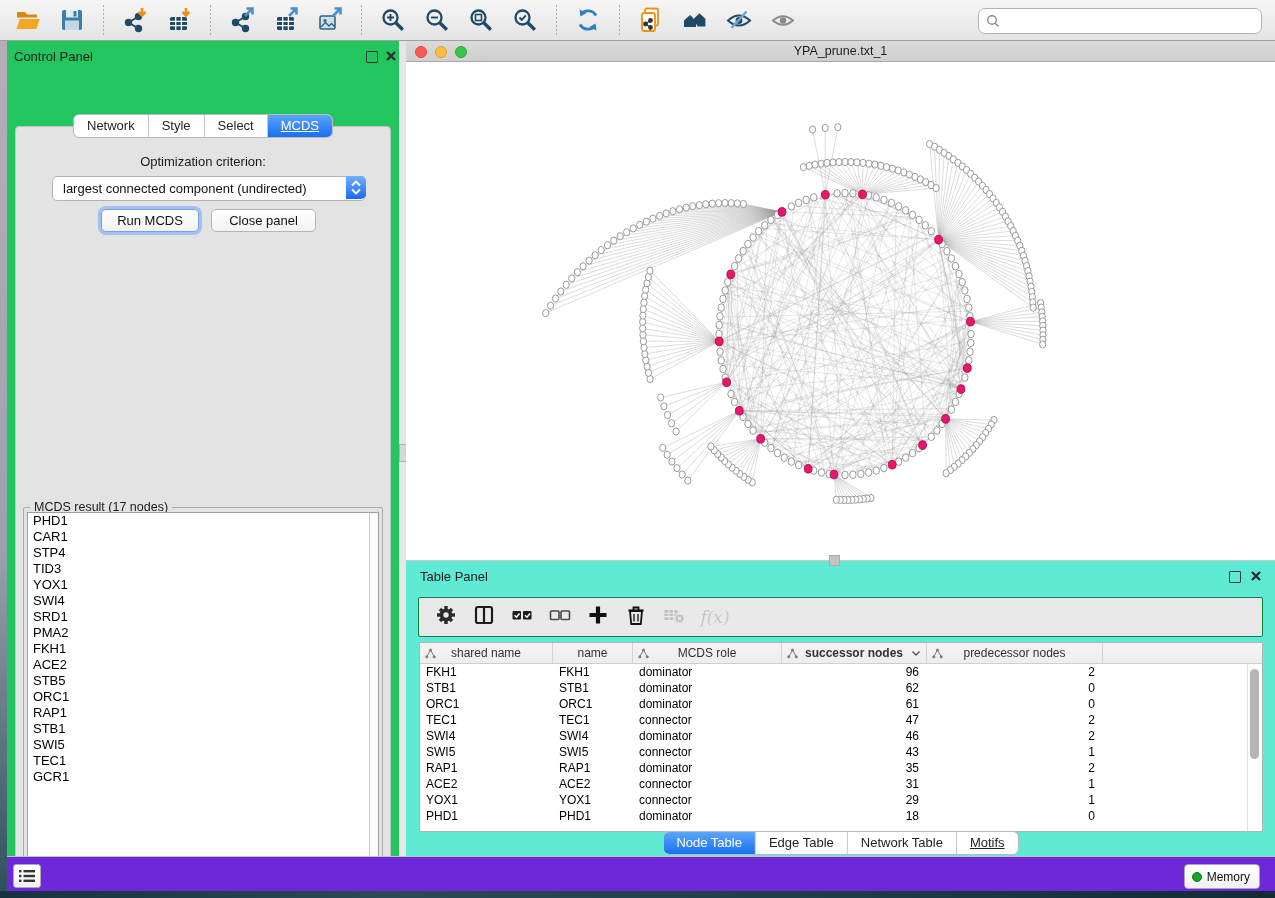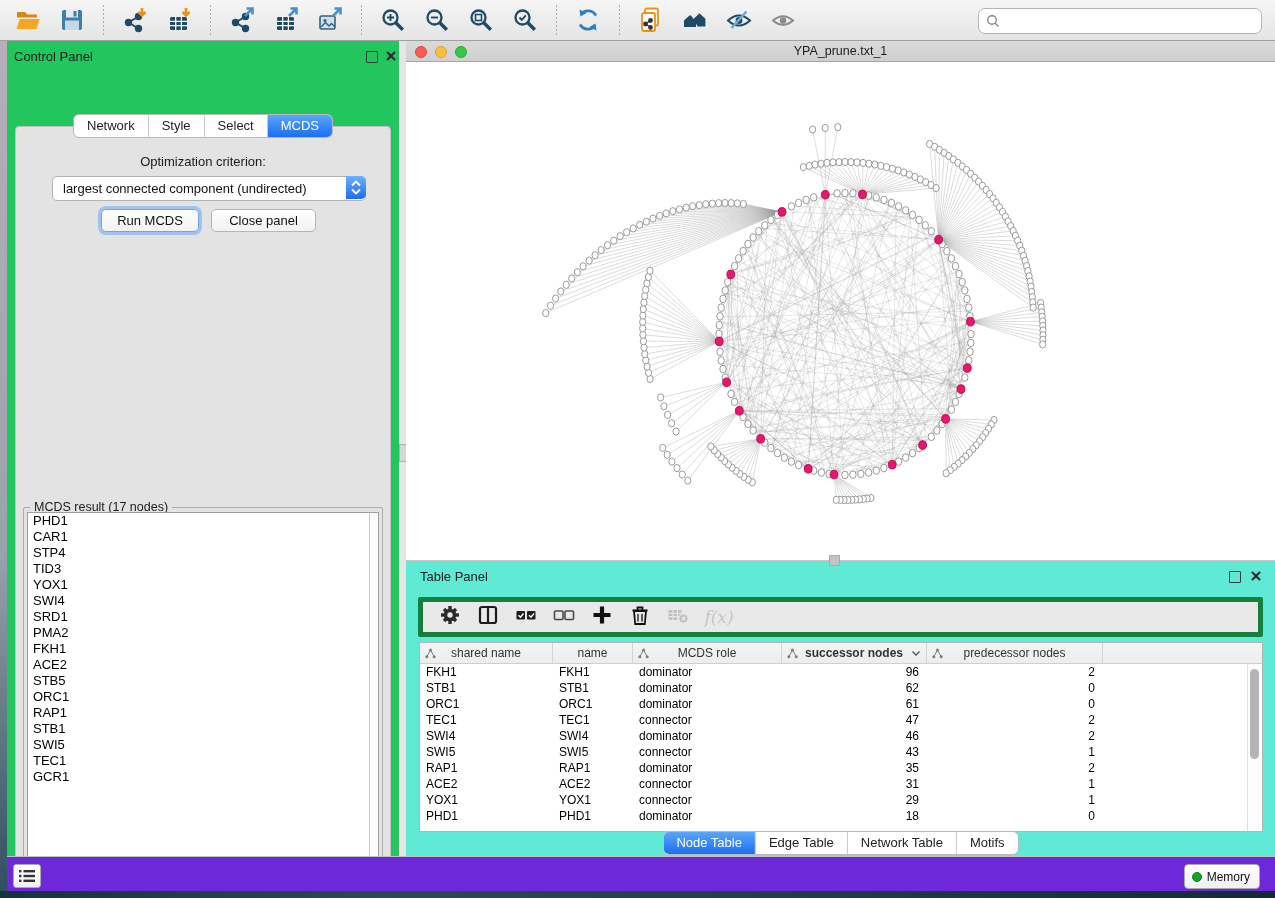--- a/index.html
+++ b/index.html
@@ -19,21 +19,21 @@
   #search-input{border:none;outline:none;flex:1;height:18px;font-size:12px;background:transparent;margin-left:5px;font-family:"Liberation Sans",sans-serif;}
   
   #control-panel{position:absolute;left:7px;top:41px;width:392px;height:815px;background:#22c55e;}
   .panel-title{position:absolute;left:7px;top:8px;font-size:13px;color:#1c1c1c;}
   .win-float{position:absolute;width:10px;height:10px;border:1.5px solid #3a3a3a;border-radius:1px;}
   .win-close{position:absolute;width:12px;height:12px;}
   .win-close svg{display:block;}
   #cp-inner{position:absolute;left:8px;top:85px;width:374px;height:762px;background:#e3e3e3;border:1px solid #c2c2c2;border-radius:4px;}
   .seg{display:flex;background:#fff;border:1px solid #b9b9b9;border-radius:6px;overflow:hidden;height:22px;}
   .seg .t{padding:0 13px;font-size:13px;line-height:22px;color:#222;border-right:1px solid #c9c9c9;}
-  .seg .t:last-child{border-right:none;}
+  .seg .t:last-child{border-right:none;text-decoration:underline;}
   .seg .t.active{background:linear-gradient(#5aa6fc,#1c6ef0);color:#fff;}
   #cp-tabs{position:absolute;left:50%;transform:translateX(-50%);top:73px;z-index:2;}
   #criterion-label{position:absolute;left:0;top:27px;width:100%;text-align:center;font-size:13px;color:#1a1a1a;}
   #criterion-select{position:absolute;left:36px;top:49px;width:312px;height:23px;background:#fff;border:1px solid #b2b2b2;border-radius:5px;}
   #criterion-value{position:absolute;left:10px;top:0;line-height:23px;font-size:13px;color:#111;}
   #criterion-stepper{position:absolute;right:-1px;top:-1px;width:20px;height:23px;border-radius:0 5px 5px 0;background:linear-gradient(#6db0fb,#1d6cf1);}
   .mac-btn{position:absolute;height:23px;background:linear-gradient(#ffffff,#f2f2f2);border:1px solid #b5b5b5;border-radius:5px;font-size:13px;color:#111;text-align:center;line-height:21px;box-sizing:border-box;}
   #run-mcds{left:85px;top:82px;width:98px;border-color:#6fa3ee;box-shadow:0 0 0 3px rgba(110,165,245,.55);}
   #close-panel{left:195px;top:82px;width:105px;}
   #mcds-fieldset{position:absolute;left:7px;top:380px;width:358px;height:372px;border:1px solid #ababab;border-radius:2px;}
@@ -49,21 +49,21 @@
   #net-window{position:absolute;left:406px;top:41px;width:869px;height:519px;}
   #net-titlebar{position:absolute;left:0;top:0;width:100%;height:21px;background:linear-gradient(#dadada,#cfcfcf);border-bottom:1px solid #a8a8a8;box-sizing:border-box;}
   .light{position:absolute;top:5px;width:12px;height:12px;border-radius:50%;}
   #light-close{left:9px;background:#fc5b55;border:1px solid #dd4741;box-sizing:border-box;}
   #light-min{left:29px;background:#fdbe40;border:1px solid #df9f33;box-sizing:border-box;}
   #light-zoom{left:49px;background:#34c848;border:1px solid #27a934;box-sizing:border-box;}
   #net-title{position:absolute;left:0;top:0;width:100%;text-align:center;font-size:12.5px;line-height:20px;color:#1d1d1d;}
   #net-canvas{position:absolute;left:0;top:21px;width:869px;height:498px;background:#fff;}
   
   #table-panel{position:absolute;left:406px;top:560px;width:869px;height:296px;background:#5eead4;border-top:1px solid #c8c8c8;box-sizing:border-box;}
-  #tp-toolbar{position:absolute;left:12px;top:36px;width:845px;height:40px;background:#e9e9e9;border:5px solid #15803d;border-radius:2px;display:flex;align-items:center;padding-left:8px;box-sizing:border-box;}
+  #tp-toolbar{position:absolute;left:12px;top:36px;width:845px;height:40px;background:#e9e9e9;border:1px solid #15803d;border-radius:2px;display:flex;align-items:center;padding-left:8px;box-sizing:border-box;}
   .tpbtn{width:26px;height:26px;margin:0 6px;display:flex;align-items:center;justify-content:center;}
   .tpbtn.disabled{opacity:.45;}
   #fx-label{font-family:"DejaVu Serif",serif;font-style:italic;font-size:17px;color:#9a9a9a;margin-left:6px;}
   #tp-table{position:absolute;left:13px;top:81px;width:844px;height:190px;background:#fff;border:1px solid #b4b4b4;box-sizing:border-box;}
   #tp-header{position:absolute;left:0;top:0;height:21px;width:100%;background:linear-gradient(#f4f4f4,#ededed);border-bottom:1px solid #cfcfcf;box-sizing:border-box;}
   .hcell{position:absolute;top:0;height:20px;border-right:1px solid #d4d4d4;font-size:12px;color:#333;text-align:center;line-height:20px;box-sizing:border-box;}
   .hcell .sorticon{position:absolute;left:5px;top:5px;}
   .hcell .chev{position:absolute;right:5px;top:7px;}
   #tp-rows{position:absolute;left:0;top:21px;right:14px;bottom:0;overflow:hidden;}
   .trow{position:relative;height:16px;}

